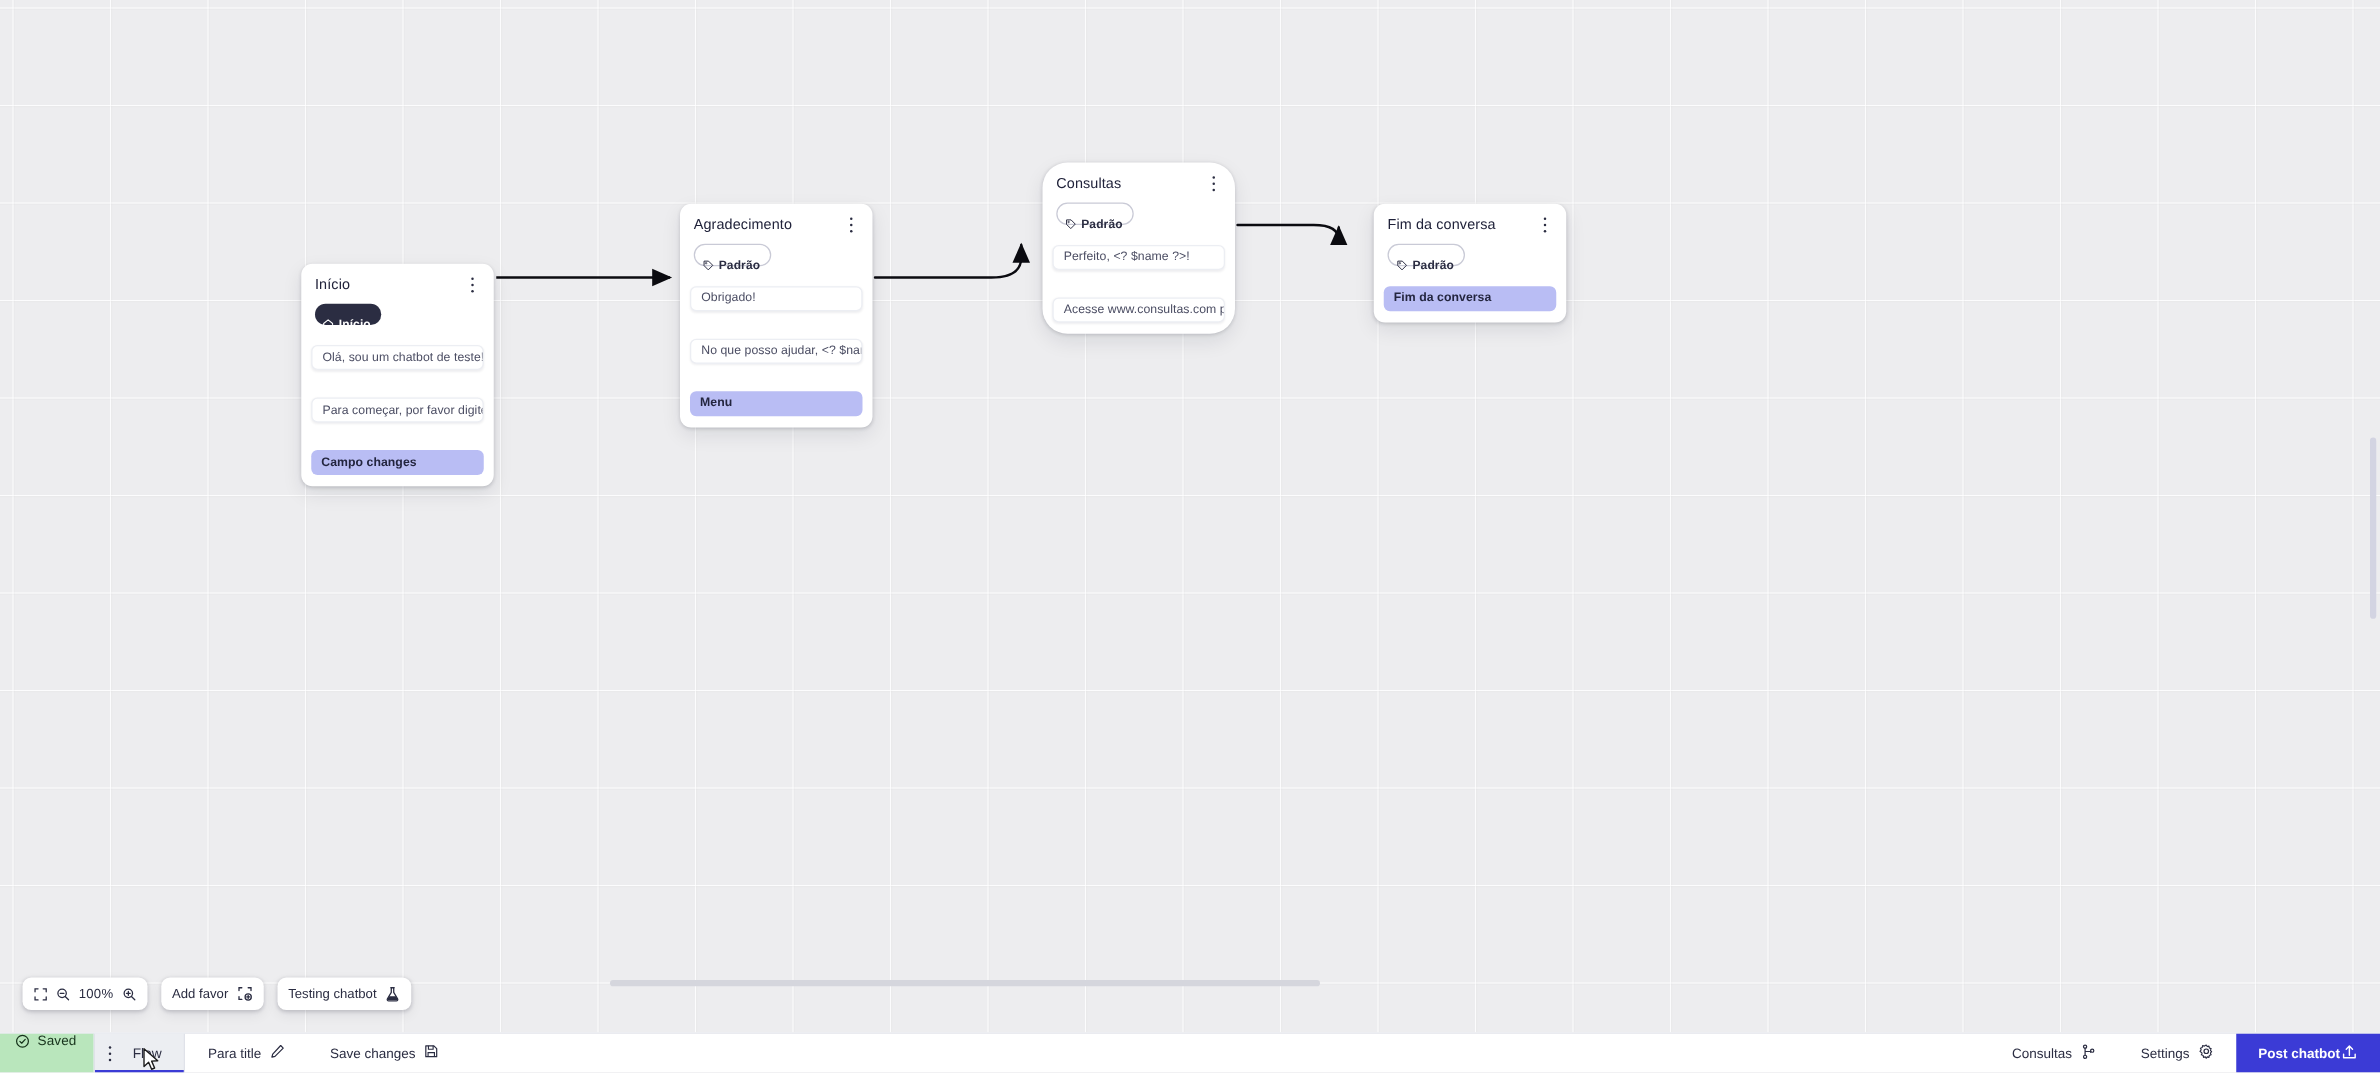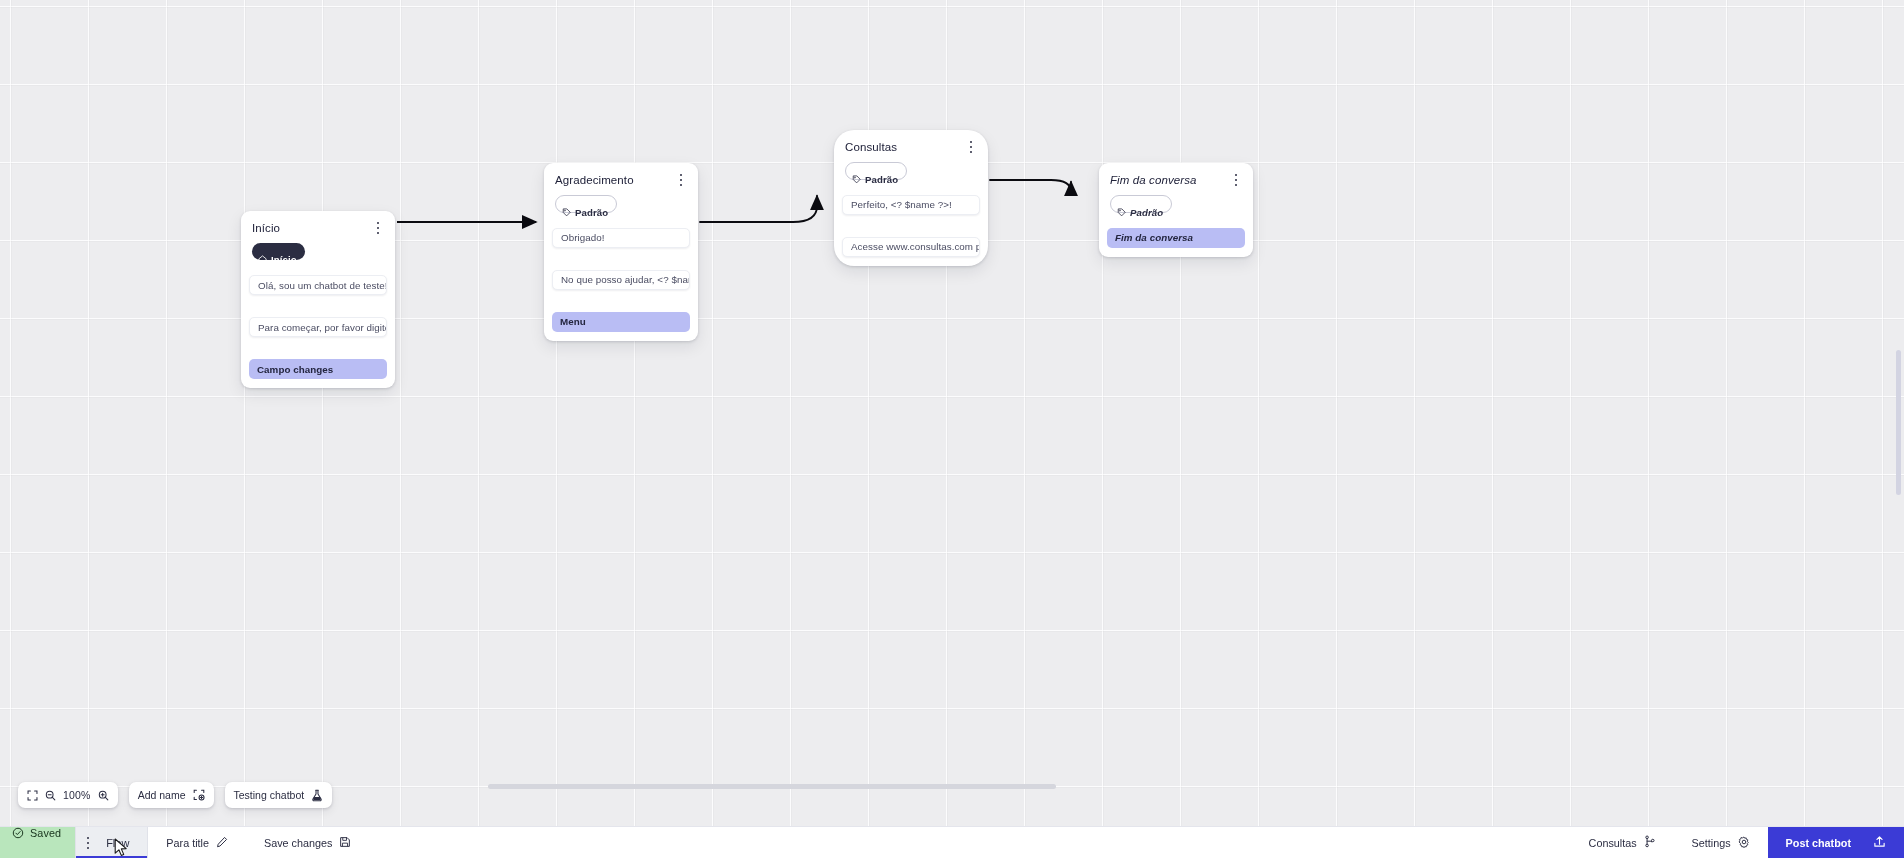--- a/index.html
+++ b/index.html
@@ -121,21 +121,21 @@
   .flow-tab .kebab2 i:nth-child(2){ top:7px; }
   .flow-tab .kebab2 i:nth-child(3){ top:12px; }
   .flow-label { padding-left: 10px; }
 
   .bb-item {
     display: flex; align-items: center; gap: 7px; padding: 0 18px;
     font-size: 10.8px; color: #2b2d42; cursor: pointer; white-space: nowrap;
   }
   .spacer { flex: 1 1 auto; }
   .post-btn {
-    display: flex; align-items: center; gap: 22px; padding: 0 18px;
+    display: flex; align-items: center; gap: 1px; padding: 0 18px;
     background: #3b3bd6; color: #ffffff; font-size: 10.8px; font-weight: 700;
     cursor: pointer; white-space: nowrap;
   }
 
   
   .cursor { position: absolute; z-index: 20; pointer-events: none; }
 
   
   .hscroll {
     position: absolute; left: 488px; bottom: 37px; width: 568px; height: 5px;
@@ -236,21 +236,21 @@
           </span>
           <span>Padrão</span>
         </span>
       </div>
       <div class="rows">
         <div class="row msg">Perfeito, &lt;? $name ?&gt;!</div>
         <div class="row msg">Acesse www.consultas.com par...</div>
       </div>
     </div>
 
-    <div class="node" style="left:1099px; top:163px;font-style:italic;">
+    <div class="node" style="left:1099px; top:163px;">
       <div class="node-head">
         <div class="node-title">Fim da conversa</div>
         <div class="kebab">
             <i></i>
             <i></i>
             <i></i>
           </div>
       </div>
       <div class="badge-row">
         <span class="badge outline">
@@ -284,21 +284,21 @@
         <span class="zoom-val">100%</span>
         <span class="tb-ico">
           <svg width="11" height="11" viewBox="0 0 16 16">
               <circle cx="6.8" cy="6.8" r="4.9" fill="none" stroke="#2b2d42" stroke-width="1.5"></circle>
               <path d="M10.4 10.4 14.3 14.3M4.6 6.8h4.4M6.8 4.6v4.4" stroke="#2b2d42" stroke-width="1.5" stroke-linecap="round"></path>
             </svg>
         </span>
       </div>
 
       <div class="tb-group">
-        <span>Add name</span>
+        <span>Add favor</span>
         <span class="tb-ico">
           <svg width="12" height="12" viewBox="0 0 16 16">
               <path d="M1.6 4.6V1.6h3M11.4 1.6h3v3M1.6 11v3h3" fill="none" stroke="#2b2d42" stroke-width="1.4" stroke-linecap="round"></path>
               <circle cx="11.4" cy="11.4" r="3.3" fill="none" stroke="#2b2d42" stroke-width="1.4"></circle>
               <path d="M9.8 11.4h3.2M11.4 9.8v3.2" stroke="#2b2d42" stroke-width="1.4" stroke-linecap="round"></path>
             </svg>
         </span>
       </div>
 
       <div class="tb-group">

